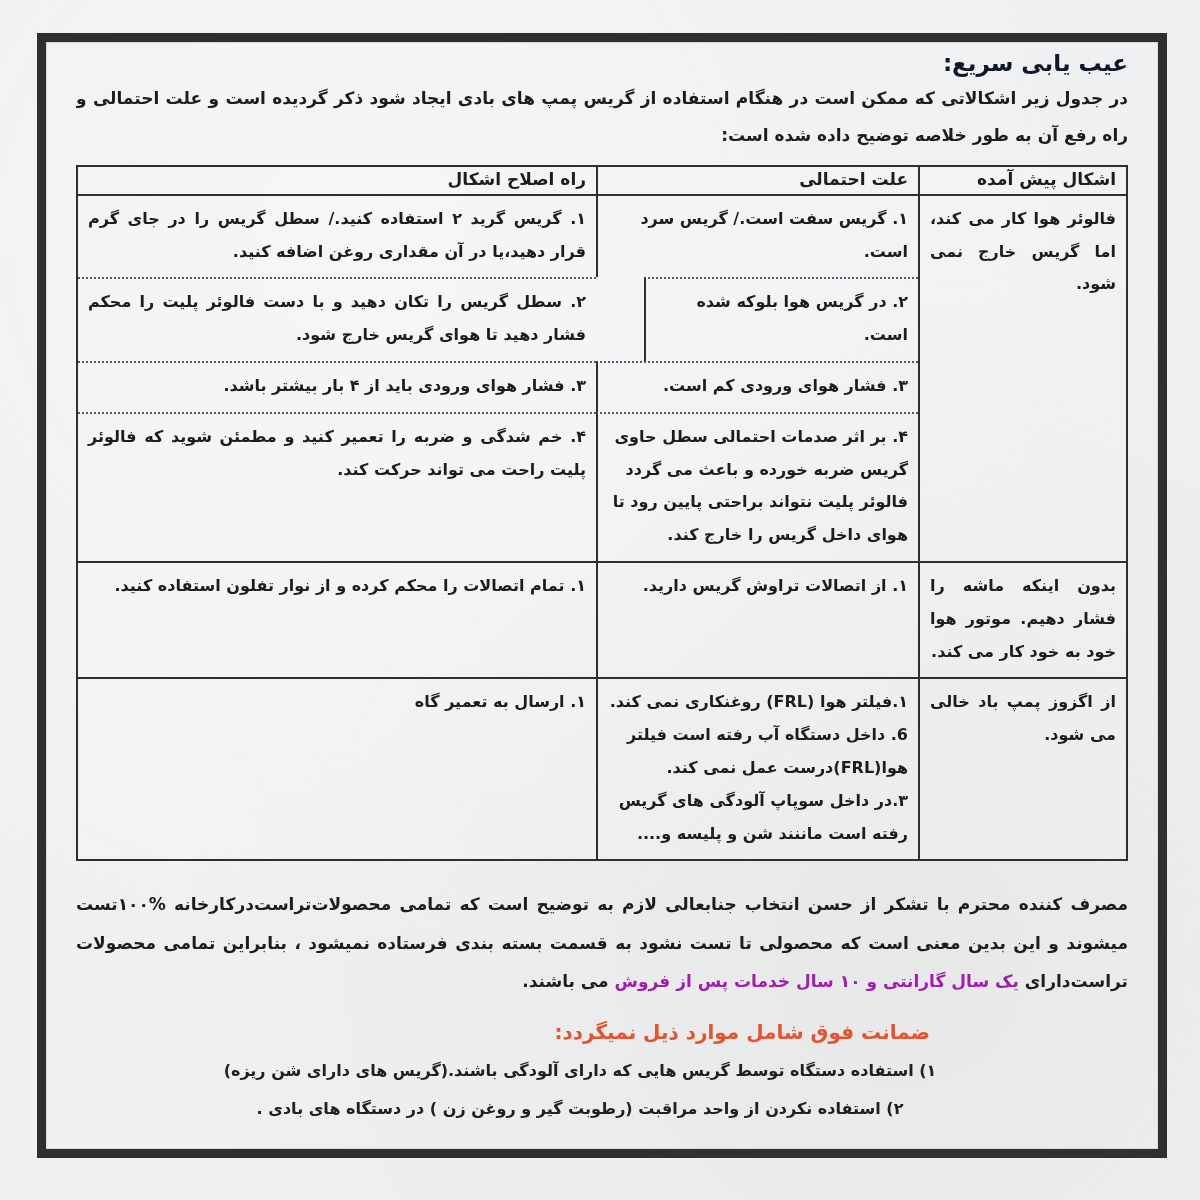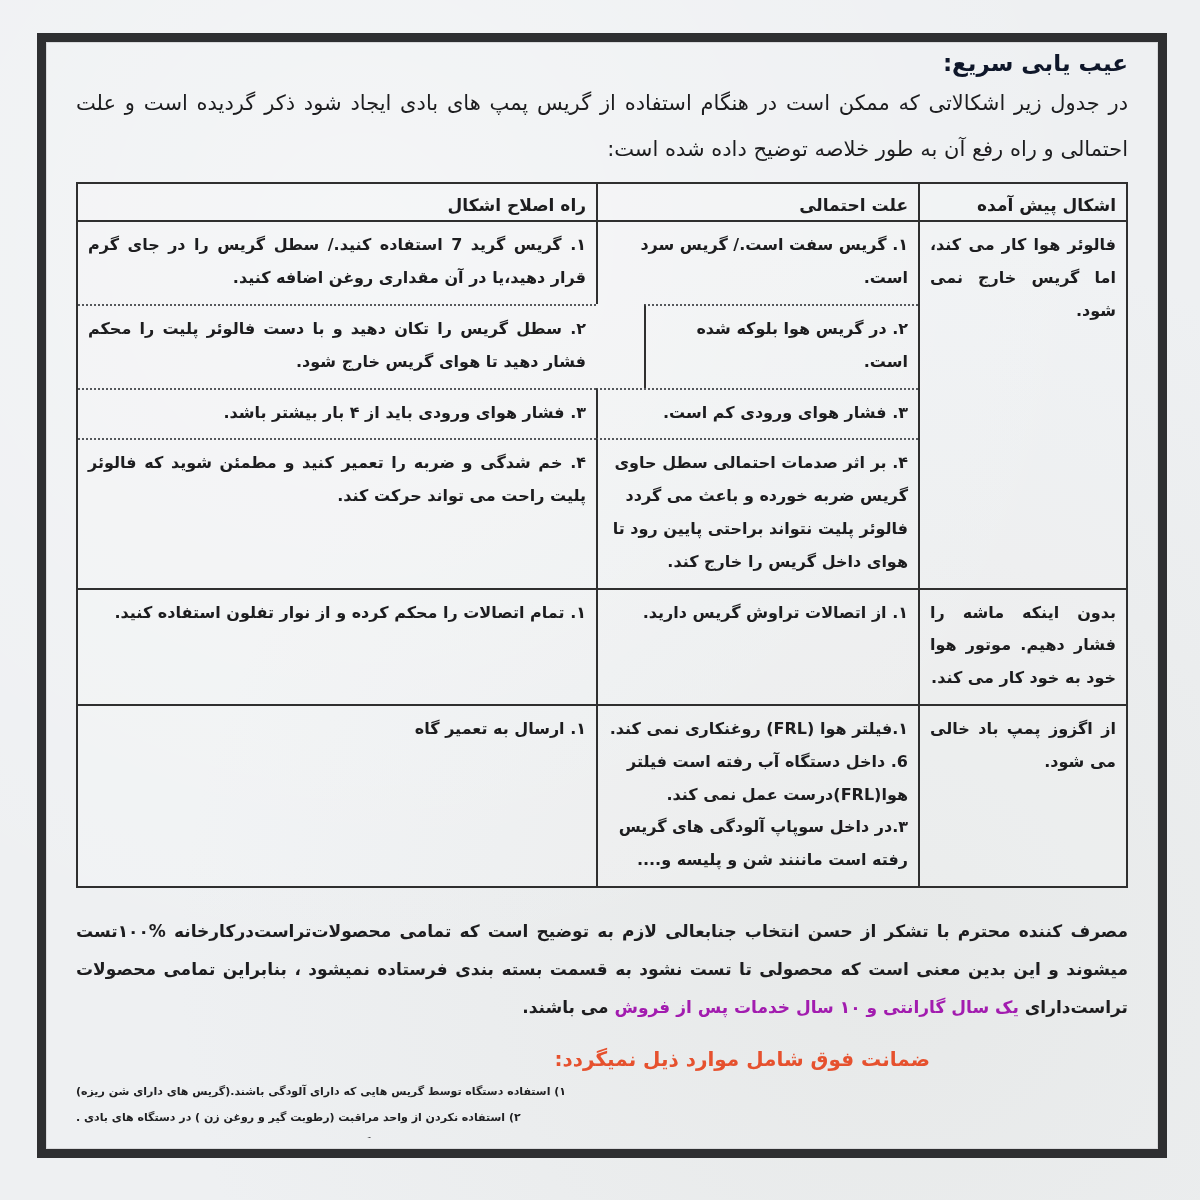--- a/index.html
+++ b/index.html
@@ -19,48 +19,48 @@
     box-shadow:inset 0 0 0 1px #d8d9db;
   }
   .content{
     position:absolute;left:76px;right:72px;top:50px;bottom:62px;
     direction:rtl;color:#1d1d1f;overflow:hidden;
   }
   .title{
     margin:0 0 4px 0;font-size:23px;font-weight:bold;color:#0f172a;text-align:right;
   }
   .intro{
-    margin:2px 0 10px 0;font-size:21px;font-weight:normal;line-height:2.2;
+    margin:2px 0 10px 0;font-size:17px;font-weight:bold;line-height:2.2;
     text-align:justify;
   }
   
   .ttable{border:2px solid #2f2f2f;background:rgba(255,255,255,.15);}
   .thead,.tgroup{display:grid;grid-template-columns:208px 322px 1fr;}
   .thead{border-bottom:2px solid #2f2f2f;}
-  .th{padding:11px 10px 5px;font-size:17px;font-weight:bold;text-align:right;}
+  .th{padding:2px 10px 5px;font-size:17px;font-weight:bold;text-align:right;}
   .th-problem,.th-cause{border-inline-end:2px solid #2f2f2f;}
   .tgroup + .tgroup{border-top:2px solid #2f2f2f;}
   .cell{padding:7px 10px 9px;font-size:16px;font-weight:bold;line-height:2.05;}
   .cell-problem{border-inline-end:2px solid #2f2f2f;text-align:justify;grid-column:1;}
   .cell-cause{border-inline-end:2px solid #2f2f2f;text-align:right;}
   .cell-fix{text-align:justify;}
   .dotted{border-top:2px dotted #55585c;}
   
   .warranty{
     margin:24px 0 0 0;font-size:17px;font-weight:bold;line-height:2.25;
     text-align:justify;
   }
   .red{color:#a21caf;margin-top:35px;}
   
   .exclusions-heading{
     margin:20px 198px 8px 0;font-size:20px;font-weight:bold;color:#e6512e;text-align:right;
   }
   .exclusions{padding:0 44px 0 0;margin:0;}
   .exc-item{
-    font-size:11px;font-weight:bold;line-height:2.4;text-align:left;color:#202022;
+    font-size:16px;font-weight:bold;line-height:2.4;text-align:center;color:#202022;
   }
 </style>
 </head>
 <body>
 
 <div class="paper-noise"></div>
 <div class="frame"></div>
 
 <div class="content">
   <h1 class="title">عیب یابی سریع:</h1>
@@ -69,21 +69,21 @@
   <div class="ttable">
     <div class="thead">
       <div class="th th-problem">اشکال پیش آمده</div>
       <div class="th th-cause">علت احتمالی</div>
       <div class="th th-fix">راه اصلاح اشکال</div>
     </div>
     <div id="table-body">
         <div class="tgroup">
           <div class="cell cell-problem" style="grid-area: 1 / 1 / span 4;">فالوئر هوا کار می کند، اما گریس خارج نمی شود.</div>
           <div class="cell cell-cause" style="grid-area: 1 / 2;">۱.  گریس سفت است./ گریس سرد است.</div>
-          <div class="cell cell-fix" style="grid-area: 1 / 3;">۱.  گریس گرید 7 استفاده کنید./ سطل گریس را در جای گرم قرار دهید،یا در آن مقداری روغن اضافه کنید.</div>
+          <div class="cell cell-fix" style="grid-area: 1 / 3;">۱.  گریس گرید ۲ استفاده کنید./ سطل گریس را در جای گرم قرار دهید،یا در آن مقداری روغن اضافه کنید.</div>
           <div class="cell cell-cause dotted" style="grid-area: 2 / 2; margin-left: 48px;">۲.  در گریس هوا بلوکه شده است.</div>
           <div class="cell cell-fix dotted" style="grid-area: 2 / 3;">۲.  سطل گریس را تکان دهید و با دست فالوئر پلیت را محکم فشار دهید تا هوای گریس خارج شود.</div>
           <div class="cell cell-cause dotted" style="grid-area: 3 / 2;">۳.  فشار هوای ورودی کم است.</div>
           <div class="cell cell-fix dotted" style="grid-area: 3 / 3;">۳.  فشار هوای ورودی باید از ۴ بار بیشتر باشد.</div>
           <div class="cell cell-cause dotted" style="grid-area: 4 / 2;">۴.  بر اثر صدمات احتمالی سطل حاوی گریس ضربه خورده و باعث می گردد فالوئر پلیت نتواند براحتی پایین رود تا هوای داخل گریس را خارج کند.</div>
           <div class="cell cell-fix dotted" style="grid-area: 4 / 3;">۴.  خم شدگی و ضربه را تعمیر کنید و مطمئن شوید که فالوئر پلیت راحت می تواند حرکت کند.</div>
         </div>
         <div class="tgroup">
           <div class="cell cell-problem" style="grid-area: 1 / 1 / span 1;">بدون اینکه ماشه را فشار دهیم. موتور هوا خود به خود کار می کند.</div>
           <div class="cell cell-cause" style="grid-area: 1 / 2;">۱.  از اتصالات تراوش گریس دارید.</div>

